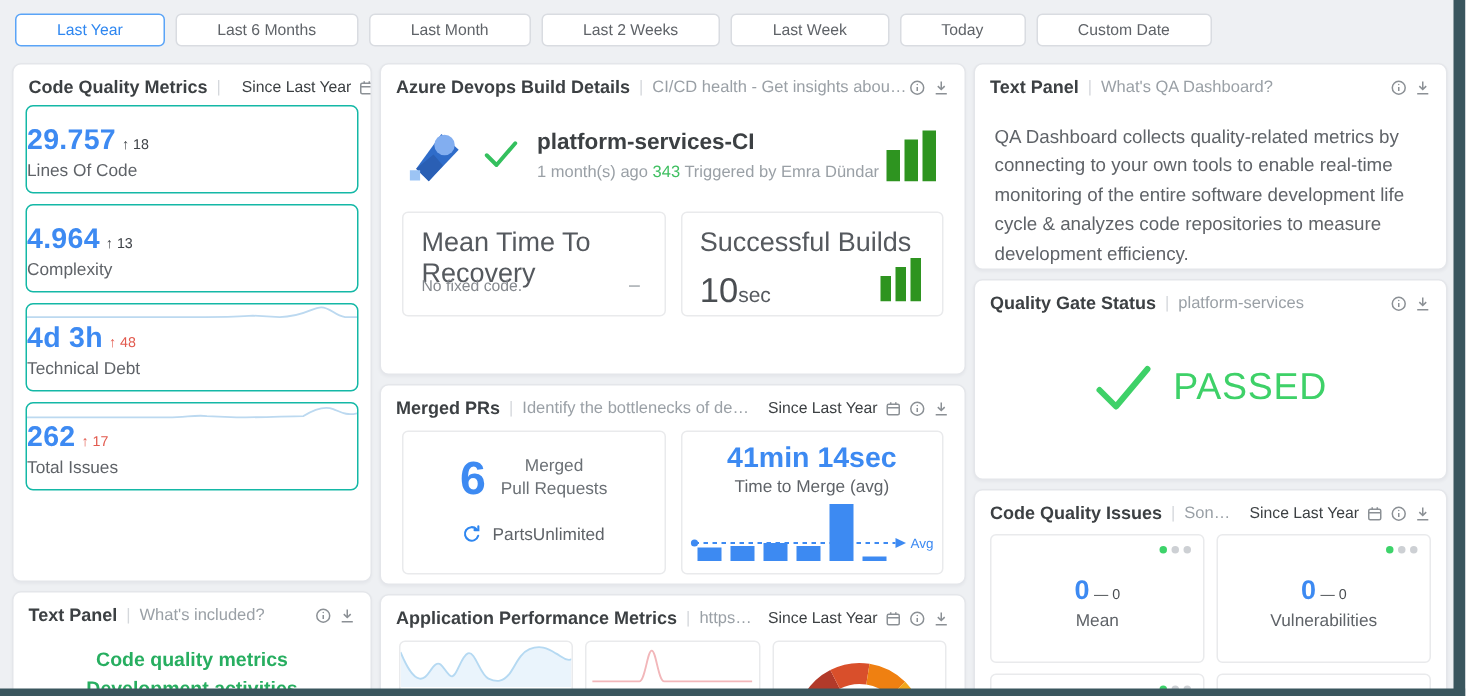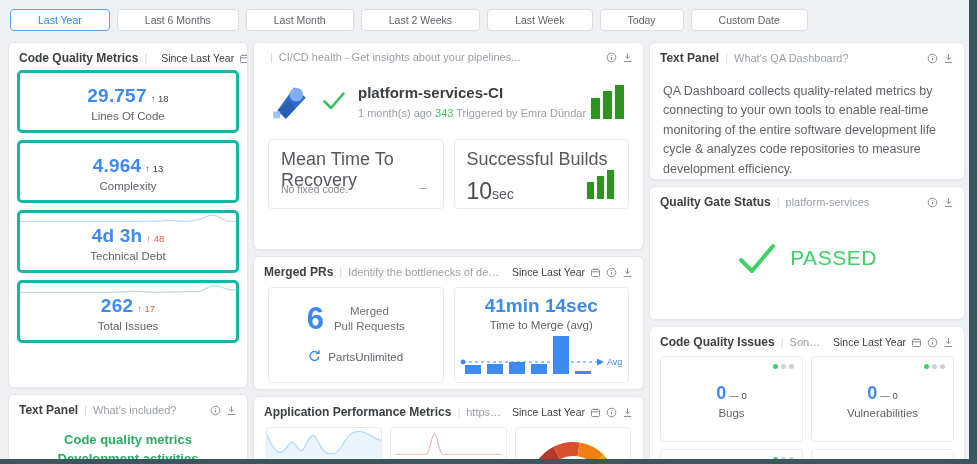--- a/index.html
+++ b/index.html
@@ -21,22 +21,22 @@
   .phead{display:flex;align-items:center;padding:8px 10px 3px;}
   .p-title{font-size:12px;font-weight:bold;color:#3c4043;white-space:nowrap;}
   .p-sep{color:#d5d8dc;margin:0 6px;font-size:11px;}
   .p-sub{font-size:11px;color:#9aa0a6;flex:1;white-space:nowrap;overflow:hidden;text-overflow:ellipsis;}
   .p-range{font-size:10.5px;color:#3c4043;margin:0 5px 0 8px;white-space:nowrap;}
   .hicons{display:flex;align-items:center;gap:5px;flex:none;}
   .hicon{width:11px;height:11px;display:block;cursor:pointer;}
 
   
   .mlist{padding:2px 8px 0;}
-  .metric-card{position:relative;height:57px;border:3px solid #14b8a6;border-radius:5px;background:#fff;
-               margin-bottom:7px;text-align:center;overflow:hidden;}
+  .metric-card{position:relative;height:57px;border:1px solid #14b8a6;border-radius:5px;background:#fff;
+               margin-bottom:7px;text-align:left;overflow:hidden;}
   .spark{position:absolute;top:0;left:0;width:100%;height:13px;}
   .m-row{margin-top:13px;line-height:20px;}
   .m-val{font-size:19px;font-weight:bold;color:#3d8af2;letter-spacing:.2px;}
   .m-trend{font-size:9.5px;color:#3f4348;margin-left:4px;}
   .m-trend.red{color:#e25a4e;}
   .m-label{font-size:11.5px;color:#5f6368;margin-top:1px;}
 
   
   .tp-lines{margin-top:10px;text-align:center;}
   .tp-line{font-size:13px;font-weight:bold;color:#27ae60;line-height:19px;}
@@ -74,21 +74,21 @@
   
   .acards{display:flex;gap:8px;margin:5px 12px;}
   .acard{flex:1;height:80px;border:1px solid #e9eaec;border-radius:4px;background:#fff;position:relative;overflow:hidden;}
   .spark2{position:absolute;top:2px;left:0;width:100%;height:28px;}
   .aval{position:absolute;top:29px;left:0;width:100%;text-align:center;font-size:19px;font-weight:bold;color:#4a4e52;}
   .gauge{position:absolute;top:7px;left:50%;transform:translateX(-50%);}
 
   
   .qa-body{padding:14px 13px 0;font-size:12.5px;color:#5f6368;line-height:1.55;}
   .qg-center{display:flex;align-items:center;justify-content:center;gap:13px;height:92px;}
-  .passed{font-size:21px;color:#3ed168;letter-spacing:.5px;}
+  .passed{font-size:25px;color:#3ed168;letter-spacing:.5px;}
   .qcards{display:grid;grid-template-columns:1fr 1fr;gap:7px 8px;margin:4px 10px;}
   .qcard{height:84px;border:1px solid #e9eaec;border-radius:4px;background:#fff;position:relative;}
   .qdots{position:absolute;top:7px;right:8px;display:flex;gap:3px;}
   .dot{width:5px;height:5px;border-radius:50%;background:#cdd0d4;}
   .dot.on{background:#3dd36a;}
   .qval-row{text-align:center;margin-top:27px;line-height:18px;}
   .qval{font-size:18px;font-weight:bold;color:#3d8af2;}
   .qtrend{font-size:9.5px;color:#4a4e52;margin-left:3px;}
   .qlabel{text-align:center;font-size:11.5px;color:#5f6368;margin-top:2px;}
 </style>
@@ -168,20 +168,21 @@
     </div>
     <div class="tp-lines">
       <div class="tp-line">Code quality metrics</div>
       <div class="tp-line">Development activities</div>
 
     </div>
   </div>
 
   <div class="panel" style="left:253px;top:42px;width:389px;height:206px;">
     <div class="phead">
+      <span class="p-title">Azure Devops Build Details</span>
       <span class="p-sep">|</span>
       <span class="p-sub">CI/CD health - Get insights about your pipelines...</span>
       <span class="hicons">
         <svg class="hicon" viewBox="0 0 11 11" fill="none" stroke="#8b9095" stroke-width="1">
             <circle cx="5.5" cy="5.5" r="4.3"></circle>
             <line x1="5.5" y1="5" x2="5.5" y2="7.6"></line>
             <circle cx="5.5" cy="3.4" r="0.5" fill="#8b9095" stroke="none"></circle>
           </svg>
         <svg class="hicon" viewBox="0 0 11 11" fill="none" stroke="#8b9095" stroke-width="1">
             <path d="M5.5 1.3v5.2M3.2 4.4L5.5 6.7l2.3-2.3"></path>
@@ -413,21 +414,21 @@
       </span>
     </div>
     <div class="qcards">
       <div class="qcard">
         <span class="qdots">
             <span class="dot on"></span>
             <span class="dot"></span>
             <span class="dot"></span>
           </span>
         <div class="qval-row"><span class="qval">0</span><span class="qtrend">— 0</span></div>
-        <div class="qlabel">Bugs</div>
+        <div class="qlabel">Mean</div>
       </div>
       <div class="qcard">
         <span class="qdots">
             <span class="dot on"></span>
             <span class="dot"></span>
             <span class="dot"></span>
           </span>
         <div class="qval-row"><span class="qval">0</span><span class="qtrend">— 0</span></div>
         <div class="qlabel">Vulnerabilities</div>
       </div>

